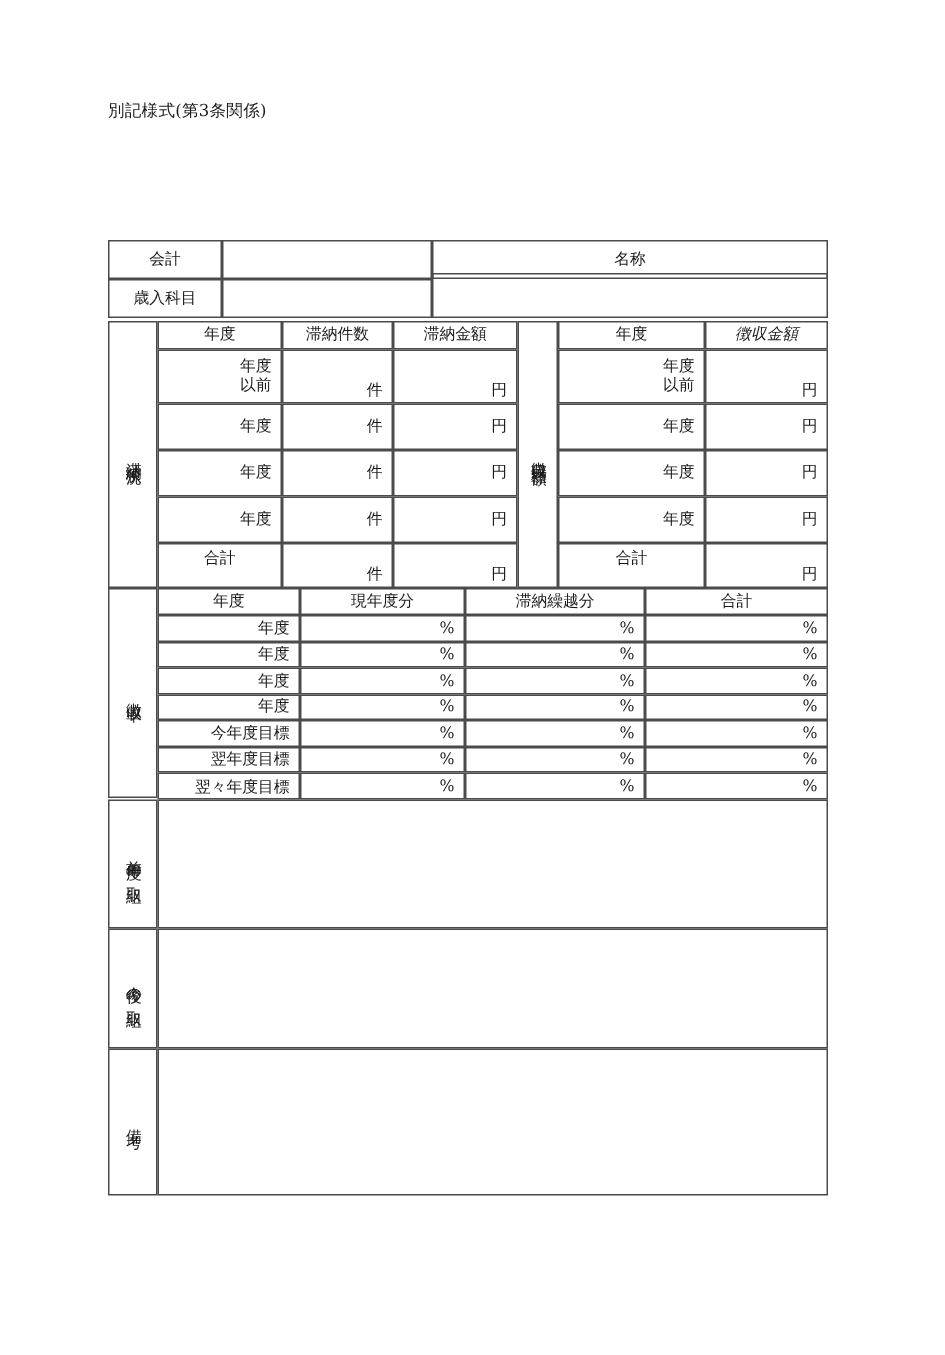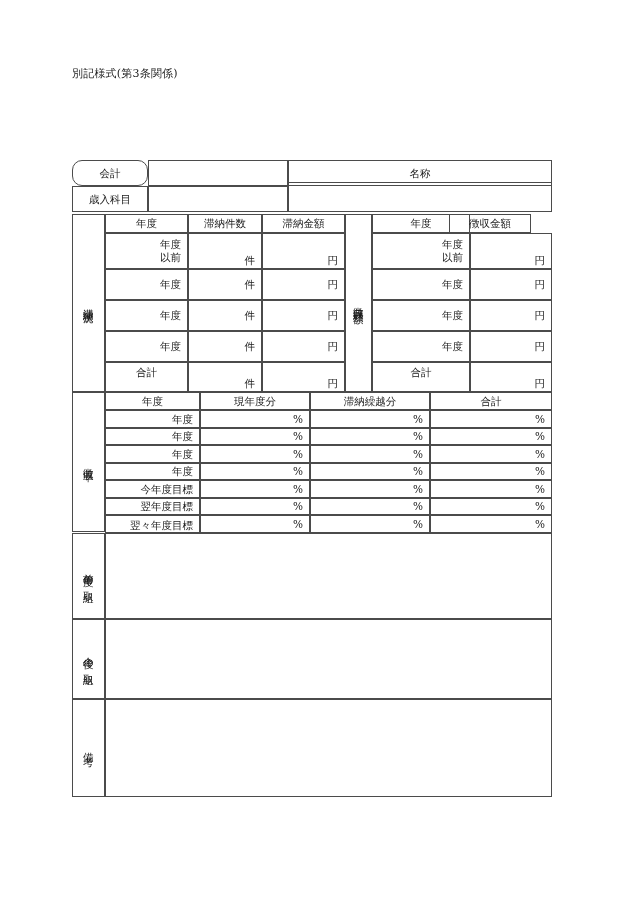--- a/index.html
+++ b/index.html
@@ -118,21 +118,21 @@
 </style>
 </head>
 <body>
 
 <div class="page">
 
   <div class="form-id">別記様式(第3条関係)</div>
 
 
 
-  <div class="cell c-center" style="left:72px; top:160px; width:76px; height:26px;border-radius:10px;">
+  <div class="cell c-center" style="left:72px; top:160px; width:76px; height:26px;">
     <span>会計</span>
   </div>
   <div class="cell" style="left:148px; top:160px; width:140px; height:26px;">
     <span></span>
   </div>
 
   <div class="cell c-center" style="left:72px; top:186px; width:76px; height:26px;">
     <span>歳入科目</span>
   </div>
   <div class="cell" style="left:148px; top:186px; width:140px; height:26px;">
@@ -160,21 +160,21 @@
     <span>滞納金額</span>
   </div>
 
   <div class="cell v-label" style="left:345px; top:214px; width:27px; height:178px;">
     <span>徴収目標額</span>
   </div>
 
   <div class="cell c-center" style="left:372px; top:214px; width:98px; height:19px;">
     <span>年度</span>
   </div>
-  <div class="cell c-center" style="left:449px; top:214px; width:82px; height:19px;">
+  <div class="cell c-center" style="left:470px; top:214px; width:82px; height:19px;font-style:italic;">
     <span>徴収金額</span>
   </div>
 
   <div class="cell two-line" style="left:105px; top:233px; width:83px; height:36px;">
     <span class="nowrap">年度</span>
     <span class="nowrap">以前</span>
   </div>
   <div class="cell c-right-bottom" style="left:188px; top:233px; width:74px; height:36px;">
     <span>件</span>
   </div>

